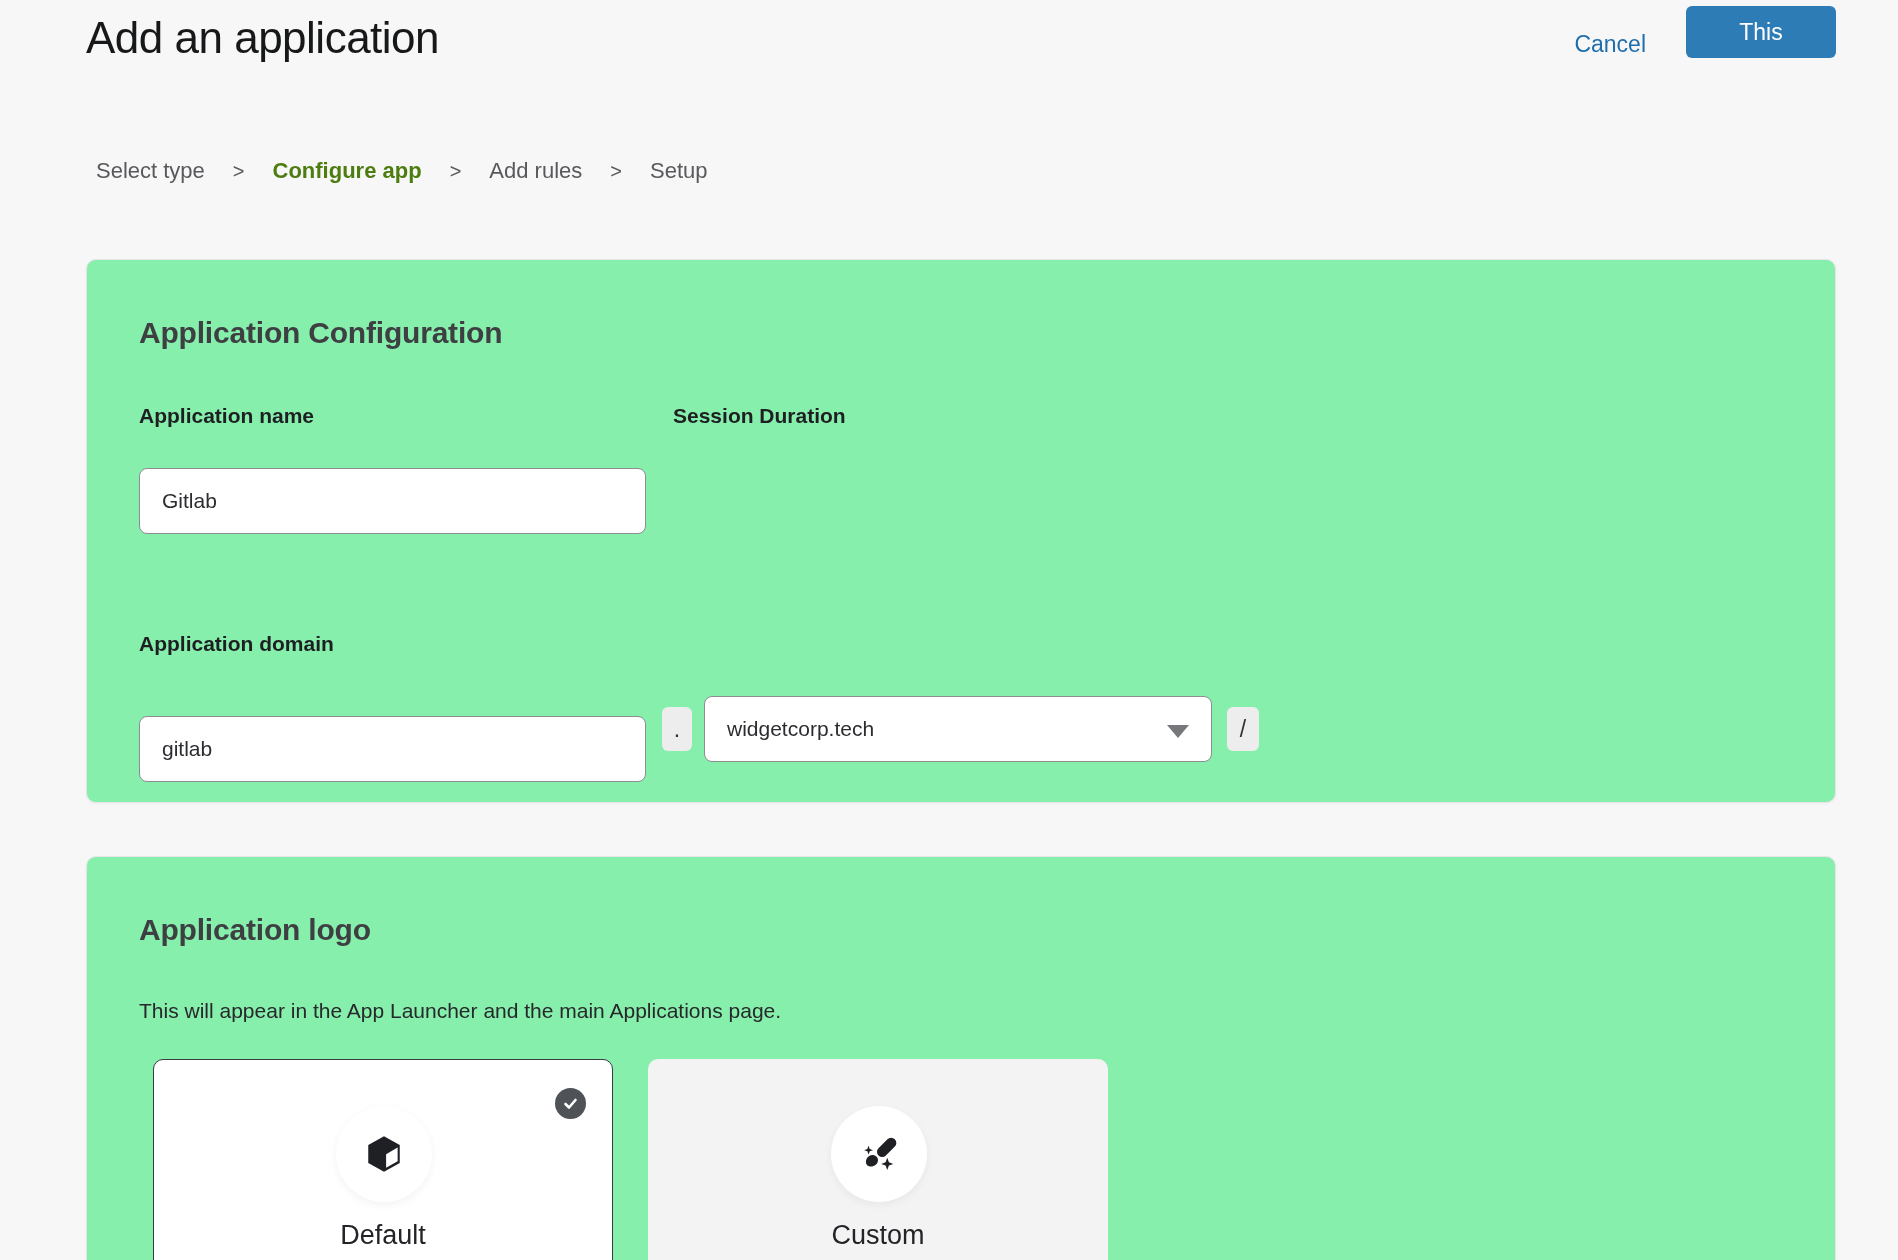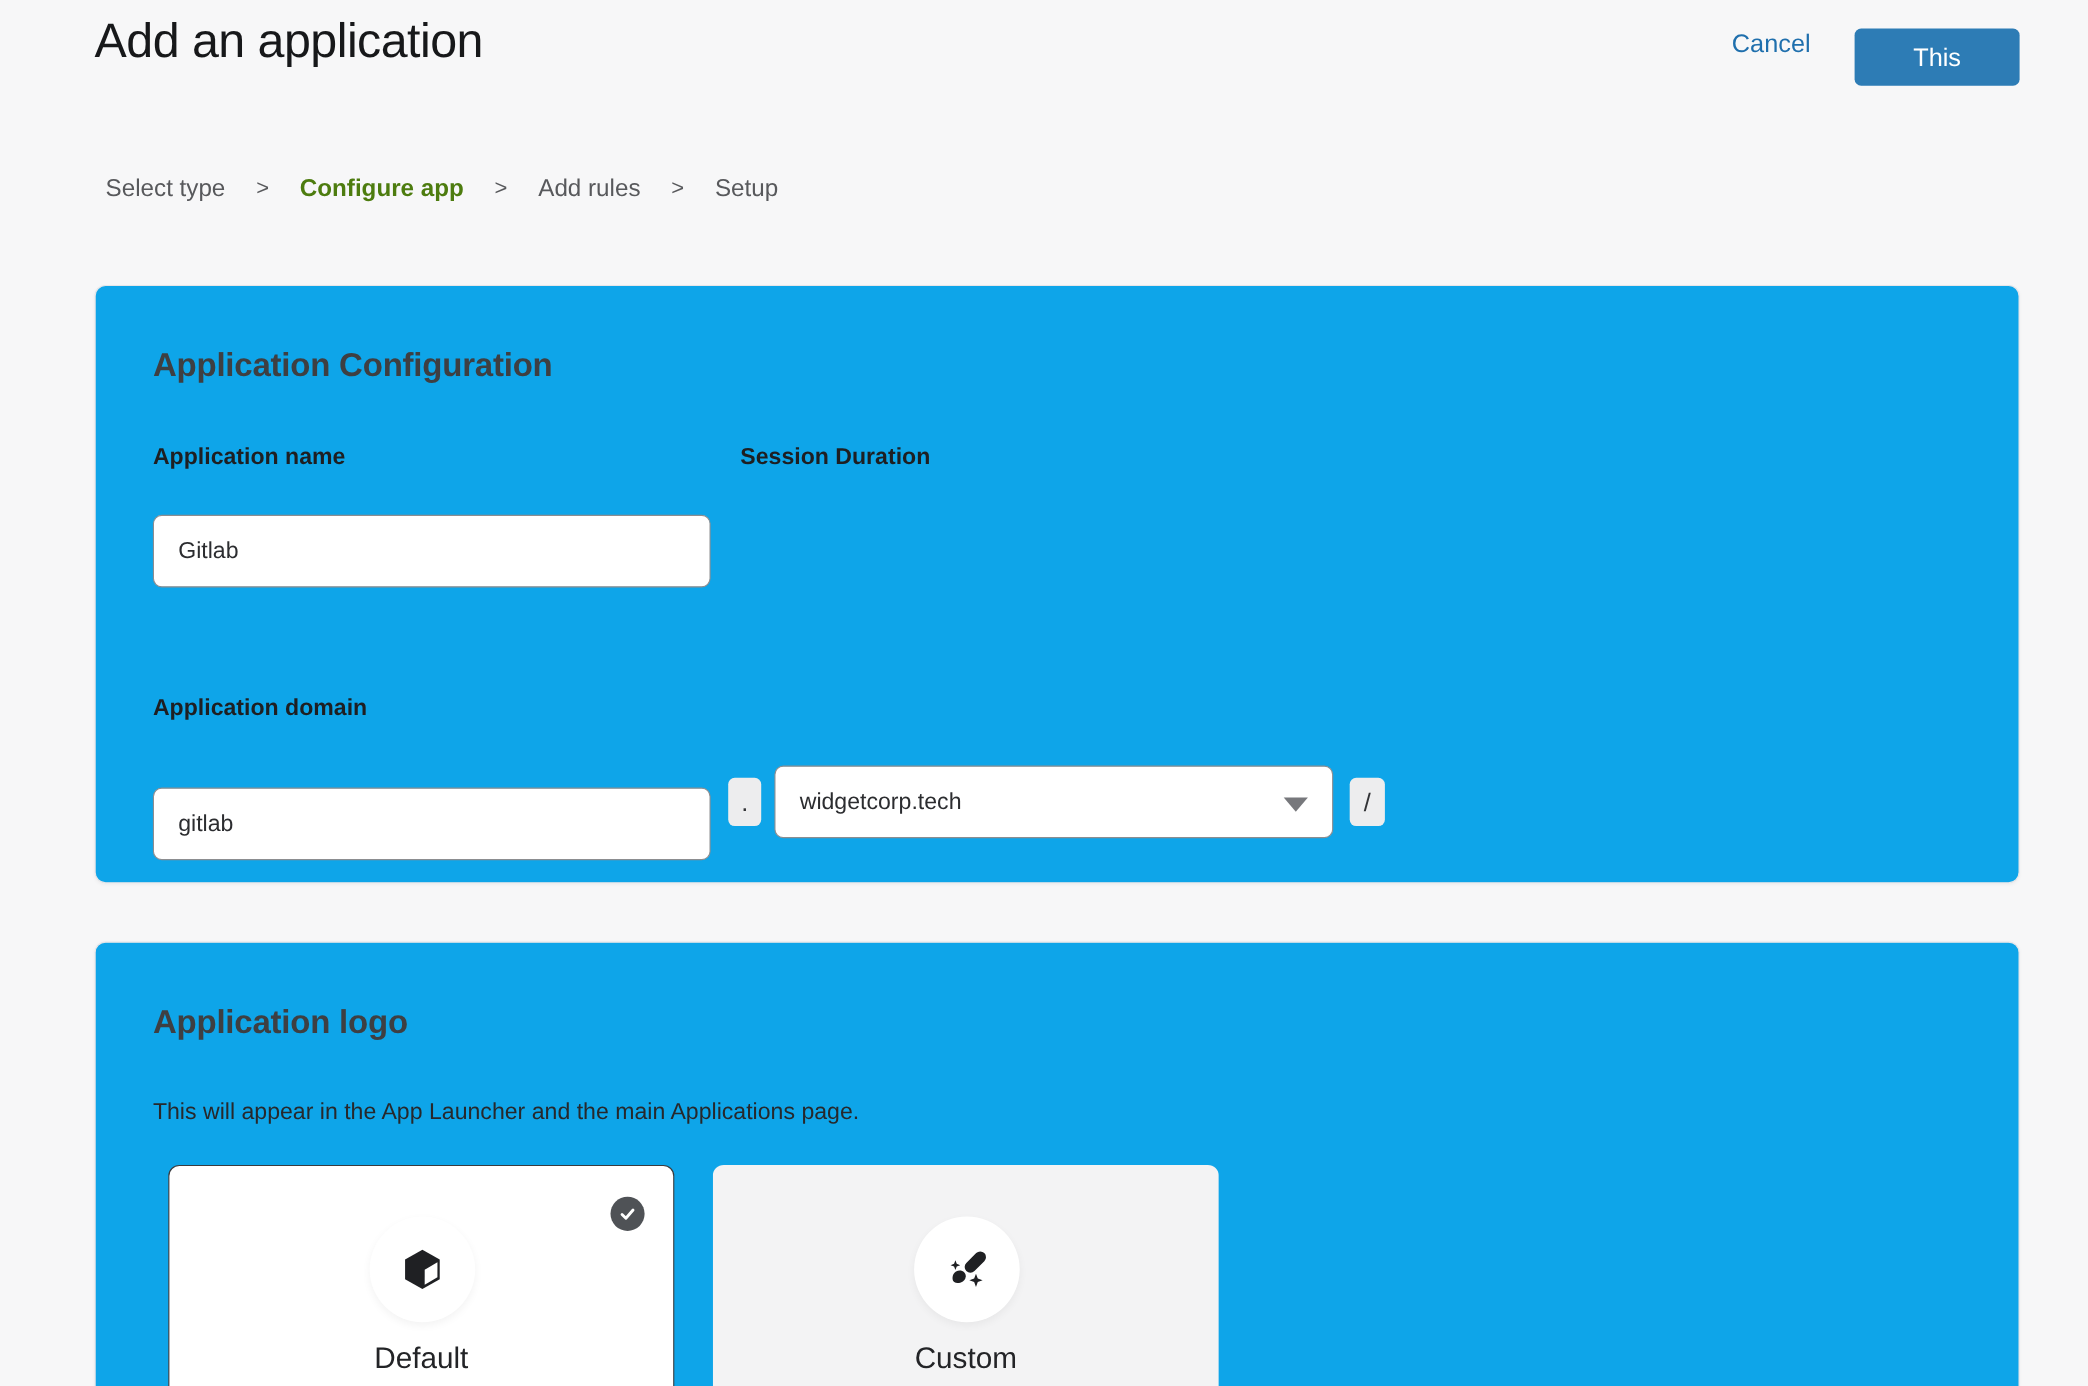--- a/index.html
+++ b/index.html
@@ -12,22 +12,22 @@
   }
   .page { position:absolute; inset:0; }
 
   
   .page-title {
     position:absolute; left:86px; top:10px;
     font-size:44px; font-weight:400; color:#17181a;
     letter-spacing:-0.5px; line-height:56px;
   }
   .header-actions {
-    position:absolute; top:26px; right:62px;
-    display:flex; align-items:flex-start; gap:40px; height:52px;
+    position:absolute; top:6px; right:62px;
+    display:flex; align-items:flex-end; gap:40px; height:52px;
   }
   .cancel-link {
     font-size:23px; color:#1f6fad; cursor:pointer; background:none; border:none;
     font-family:inherit;
   }
   .next-button {
     width:150px; height:52px; background:#2d7cb5; color:#ffffff;
     border:none; border-radius:6px; font-size:23px; cursor:pointer;
     font-family:inherit;
   }
@@ -38,21 +38,21 @@
     display:flex; align-items:center; gap:28px;
     font-size:22px; color:#58595c;
   }
   .crumb { cursor:pointer; }
   .crumb.active { font-weight:700; color:#4d7c0f; }
   .crumb-sep { color:#58595c; font-size:20px; }
 
   
   .card {
     position:absolute; left:86px; width:1750px;
-    background:#0ea5e9; border:1px solid #e6e6e9; border-radius:10px;
+    background:#86efac; border:1px solid #e6e6e9; border-radius:10px;
     box-shadow:0 1px 3px rgba(20,20,30,0.04);
   }
   .card-config { top:259px; height:544px; }
   .card-logo   { top:856px; height:520px; }
 
   .card-heading {
     position:absolute; left:52px;
     font-size:30px; font-weight:700; color:#3e3f42; letter-spacing:-0.2px;
   }
   .card-config .card-heading { top:56px; }

